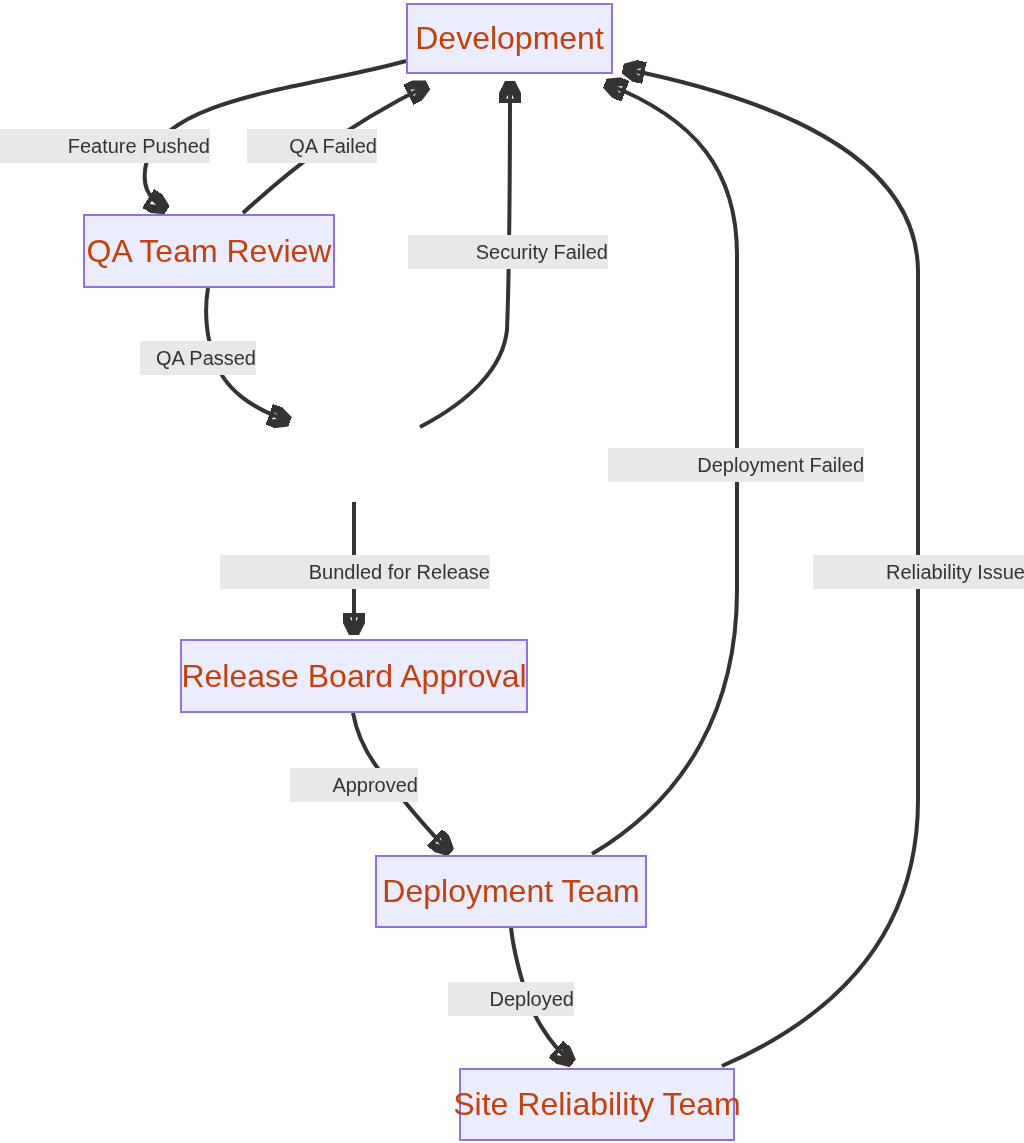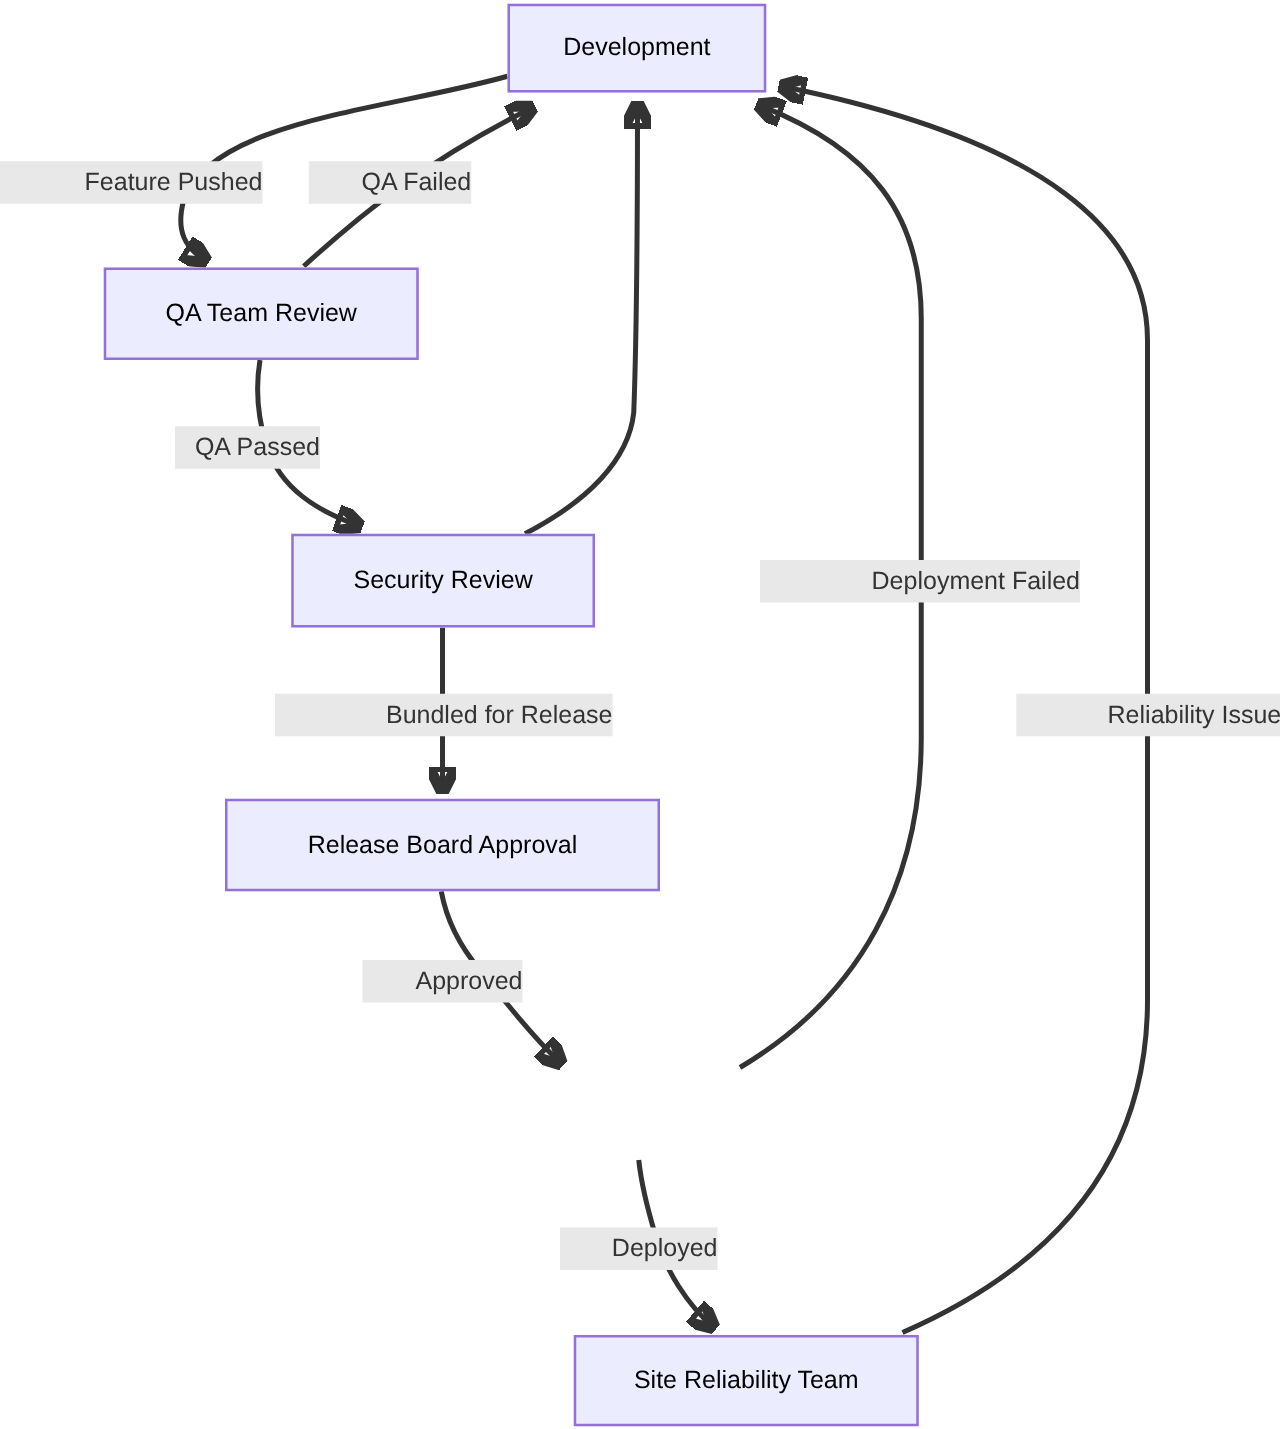--- a/index.html
+++ b/index.html
@@ -24,22 +24,22 @@
   .edge-layer path {
     fill: none;
     stroke: #333333;
     stroke-width: 4px;
   }
   .node {
     position: absolute;
     box-sizing: border-box;
     background: #ECECFF;
     border: 2.5px solid #9370DB;
-    color: #000000;
-    font-size: 20px;
+    color: #c2410c;
+    font-size: 32px;
     display: flex;
     align-items: center;
     justify-content: center;
     white-space: nowrap;
   }
   .edge-label {
     position: absolute;
     box-sizing: border-box;
     background: #e8e8e8;
     color: #333333;
@@ -71,38 +71,41 @@
     <path d="M 511 928 C 513 947, 518 967, 524 987 C 532 1016, 550 1044, 571 1062" marker-end="url(#arrow)"></path>
     <path d="M 722 1066 C 848 1011, 918 924, 918 800 L 918 272 C 918 186, 838 112, 625 69" marker-end="url(#arrow)"></path>
   </svg>
 
   <div class="node" style="left:406px; top:3px; width:207px; height:71px;">
     <span>Development</span>
   </div>
   <div class="node" style="left:83px; top:214px; width:252px; height:74px;">
     <span>QA Team Review</span>
   </div>
-  <div class="node" style="left:233px; top:427px; width:243px; height:75px;">
-    <span>Security Review</span>
-  </div>
   <div class="node" style="left:180px; top:639px; width:348px; height:74px;">
     <span>Release Board Approval</span>
+  </div>
+  <div class="node" style="left:375px; top:855px; width:272px; height:73px;">
+    <span>Deployment Team</span>
   </div>
   <div class="node" style="left:459px; top:1068px; width:276px; height:73px;">
     <span>Site Reliability Team</span>
   </div>
 
   <div class="edge-label" style="left:0px; top:129px; width:210px; height:34px;">
     <span>Feature Pushed</span>
   </div>
   <div class="edge-label" style="left:247px; top:129px; width:130px; height:34px;">
     <span>QA Failed</span>
   </div>
   <div class="edge-label" style="left:140px; top:341px; width:116px; height:34px;">
     <span>QA Passed</span>
+  </div>
+  <div class="edge-label" style="left:408px; top:235px; width:200px; height:34px;">
+    <span>Security Failed</span>
   </div>
   <div class="edge-label" style="left:220px; top:555px; width:270px; height:34px;padding-left:25px;">
     <span>Bundled for Release</span>
   </div>
   <div class="edge-label" style="left:290px; top:768px; width:128px; height:34px;">
     <span>Approved</span>
   </div>
   <div class="edge-label" style="left:608px; top:448px; width:256px; height:34px;">
     <span>Deployment Failed</span>
   </div>

